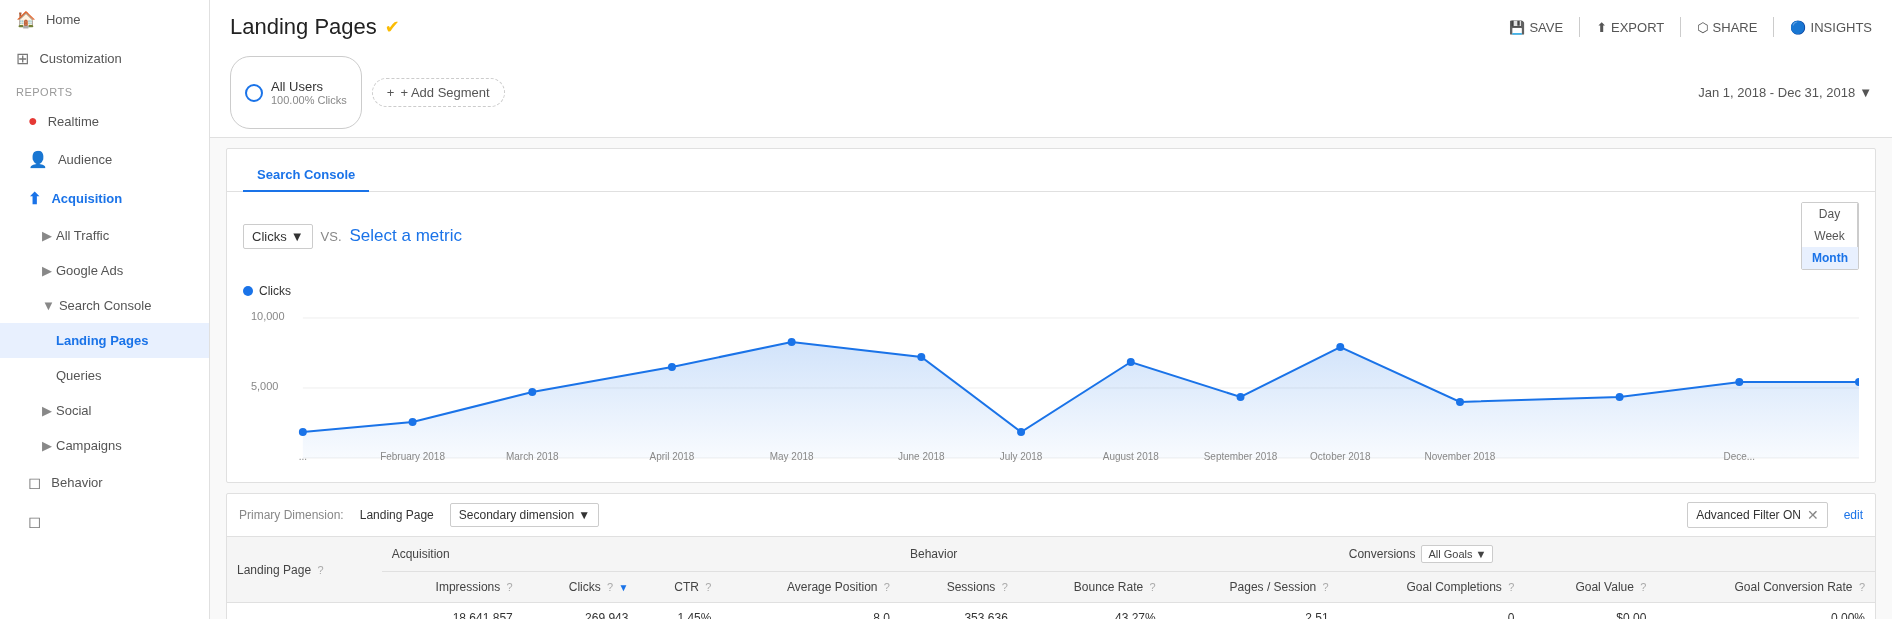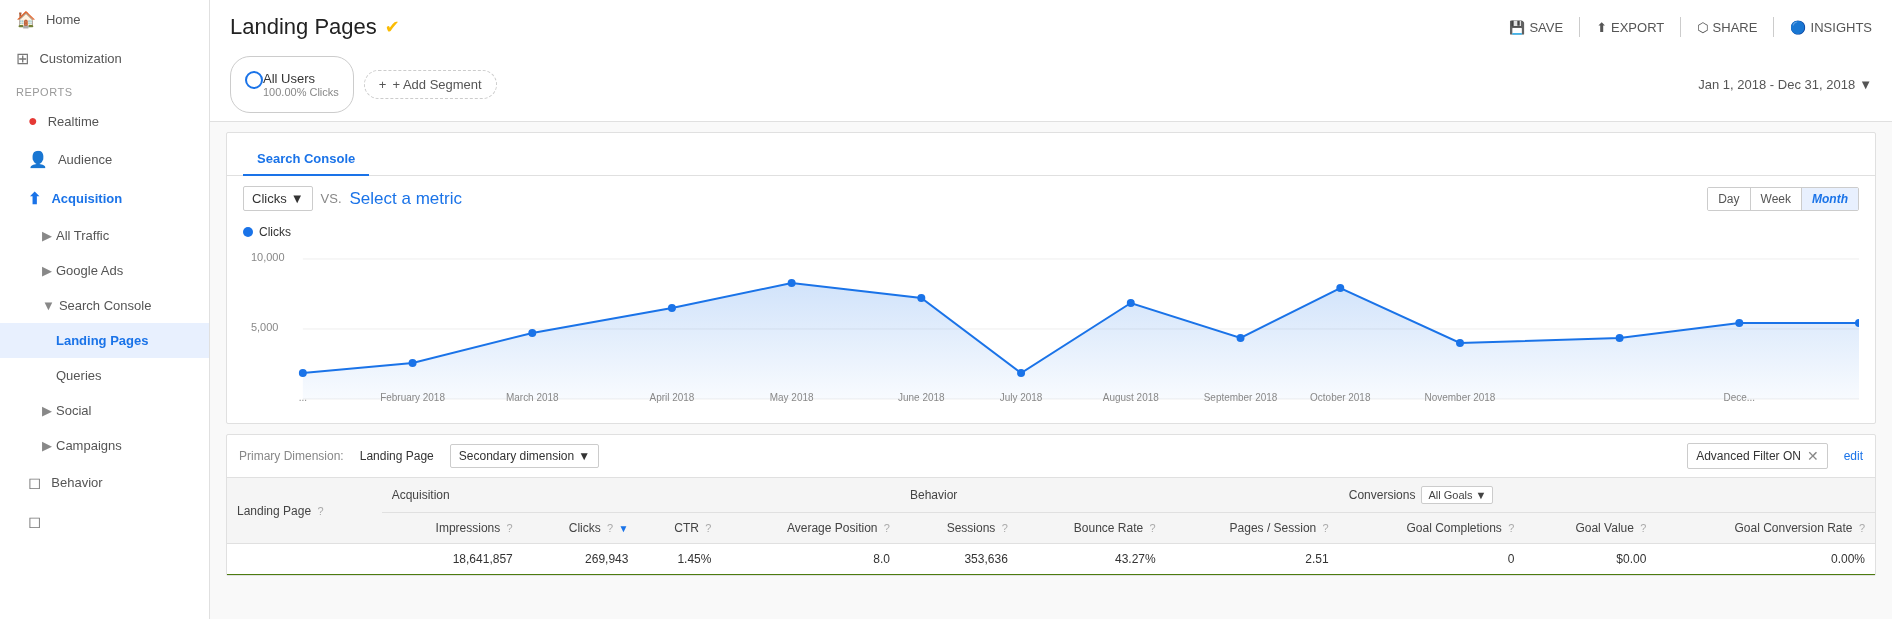--- a/index.html
+++ b/index.html
@@ -85,24 +85,25 @@
     .segments-bar {
       display: flex;
       align-items: center;
       padding: 8px 20px;
       background: #fff;
       border-bottom: 1px solid #e0e0e0;
       gap: 10px;
     }
     .segment-pill {
       display: flex;
-      align-items: flex-start;
+      align-items: center;
       border: 1px solid #ccc;
       border-radius: 20px;
-      padding: 14px 14px;
+      padding: 22px 14px;
+      gap: 8px;
       background: #fff;
       cursor: pointer;
     }
     .segment-circle {
       width: 18px;
       height: 18px;
       border: 2px solid #1a73e8;
       border-radius: 50%;
       display: flex;
       align-items: center;
@@ -182,32 +183,33 @@
       background: #fff;
     }
     .vs-label { color: #888; font-size: 13px; }
     .select-metric { color: #1a73e8; font-size: 17px; cursor: pointer; }
     .time-buttons {
       margin-left: auto;
       display: flex;
       border: 1px solid #ccc;
       border-radius: 2px;
       overflow: hidden;
+      flex-direction: column;
     }
     .time-btn {
       padding: 4px 10px;
       font-size: 12px;
       cursor: pointer;
       background: #fff;
       border: none;
       border-right: 1px solid #ccc;
       color: #555;
     }
     .time-btn:last-child { border-right: none; }
-    .time-btn.active { background: #e8f0fe; color: #1a73e8; font-weight: bold; font-style: italic; }
+    .time-btn.active { background: #e8f0fe; color: #1a73e8; font-weight: bold; }
 
     
     .chart-area {
       position: relative;
       padding: 0 16px 10px 16px;
       height: 180px;
     }
     .chart-legend {
       display: flex;
       align-items: center;

